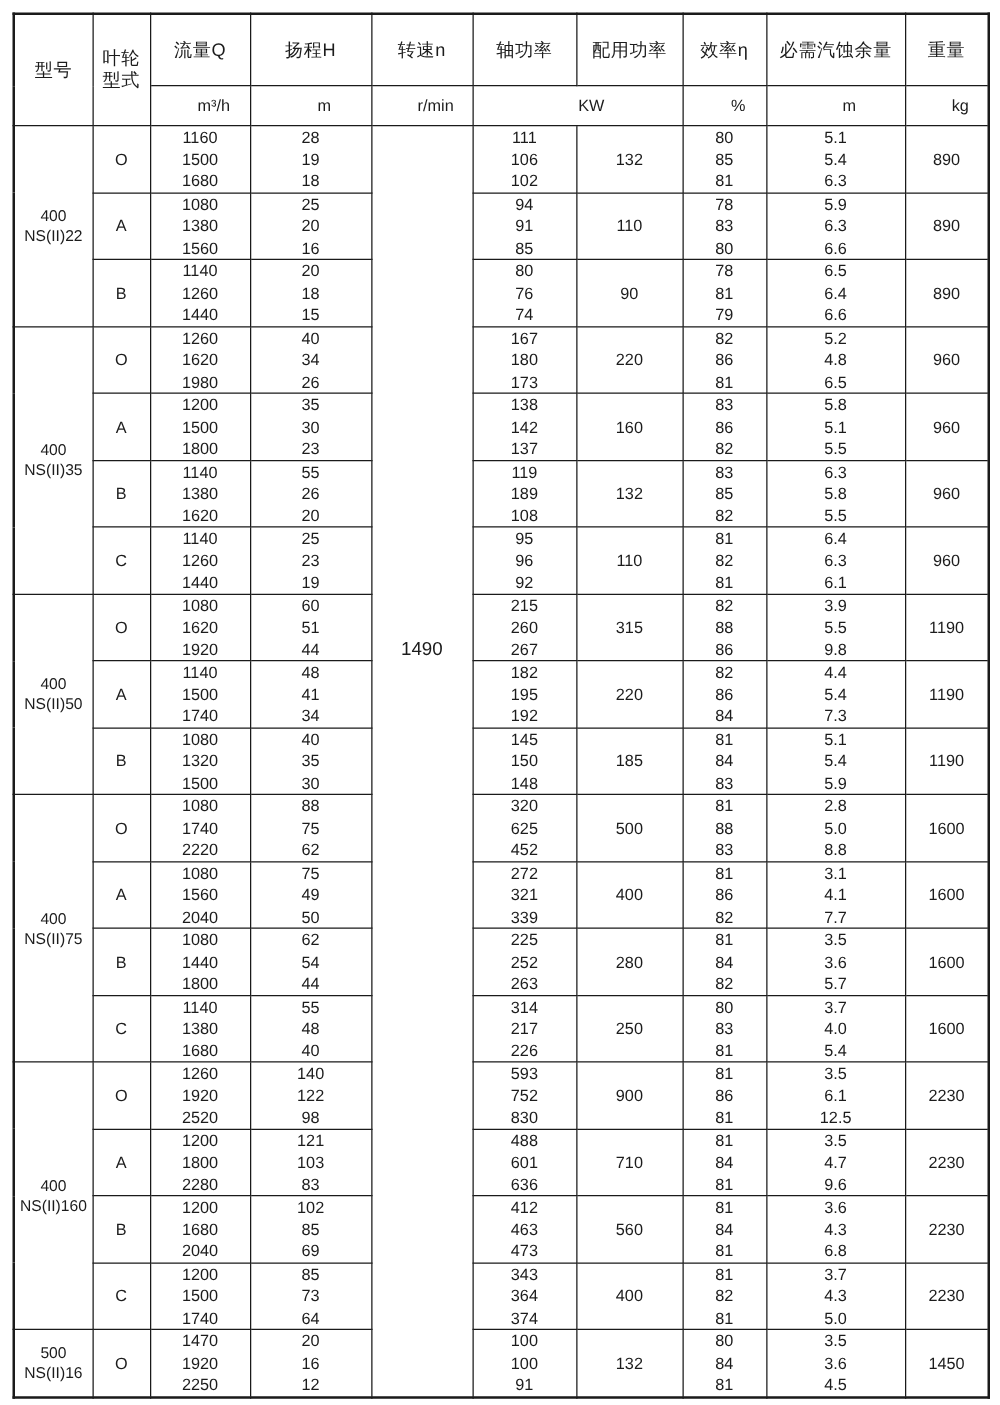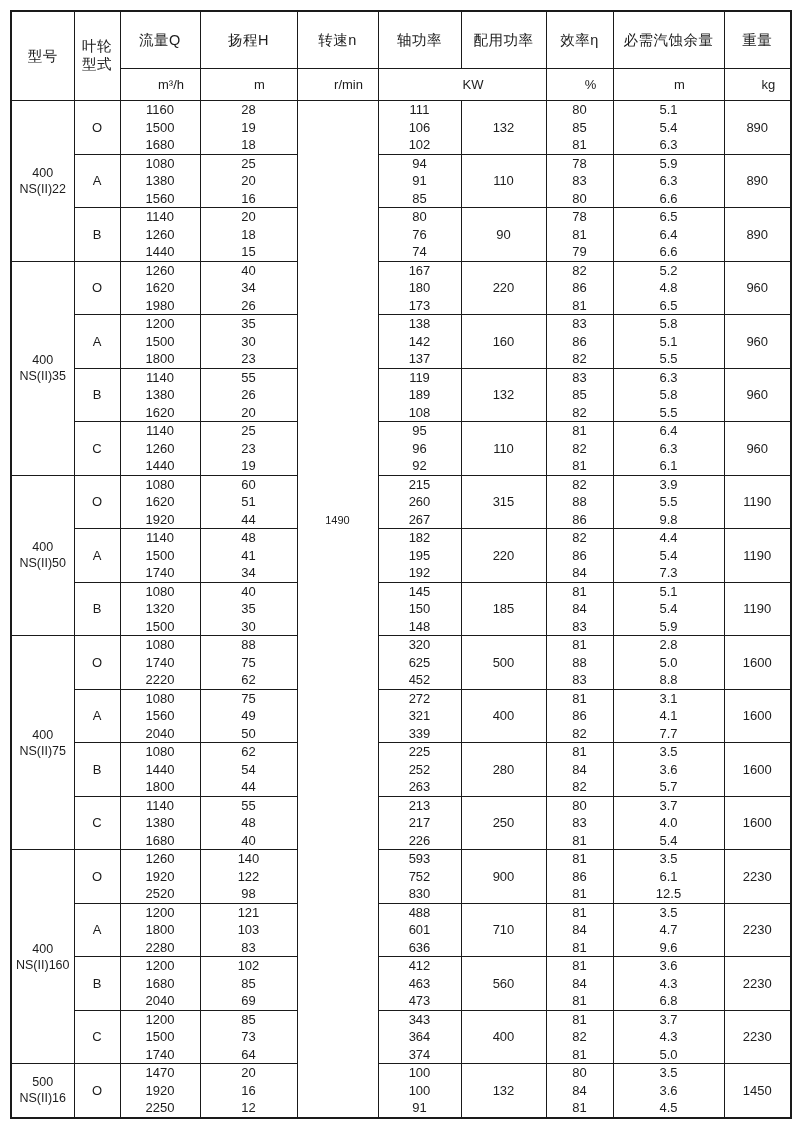--- a/index.html
+++ b/index.html
@@ -51,26 +51,25 @@
   }
   td.multi div {
     line-height: 17.5px;
     height: 17.5px;
   }
   td.speed-cell {
     vertical-align: top;
   }
   .speed-text {
     margin-top: 410px;
-    font-size: 11px;
+    font-size: 15px;
     line-height: 18px;
   }
   .impeller-header div {
     line-height: 18px;
-    font-family: Liberation Mono, monospace;
   }
 </style>
 </head>
 <body>
 
 <div class="page">
   <table class="spec-table">
     <colgroup>
       <col style="width:63px">
       <col style="width:46px">
@@ -525,21 +524,21 @@
             <div>1140</div>
             <div>1380</div>
             <div>1680</div>
           </td>
           <td class="multi">
             <div>55</div>
             <div>48</div>
             <div>40</div>
           </td>
           <td class="multi">
-            <div>213</div>
+            <div>314</div>
             <div>217</div>
             <div>226</div>
           </td>
           <td>250</td>
           <td class="multi">
             <div>80</div>
             <div>83</div>
             <div>81</div>
           </td>
           <td class="multi">

